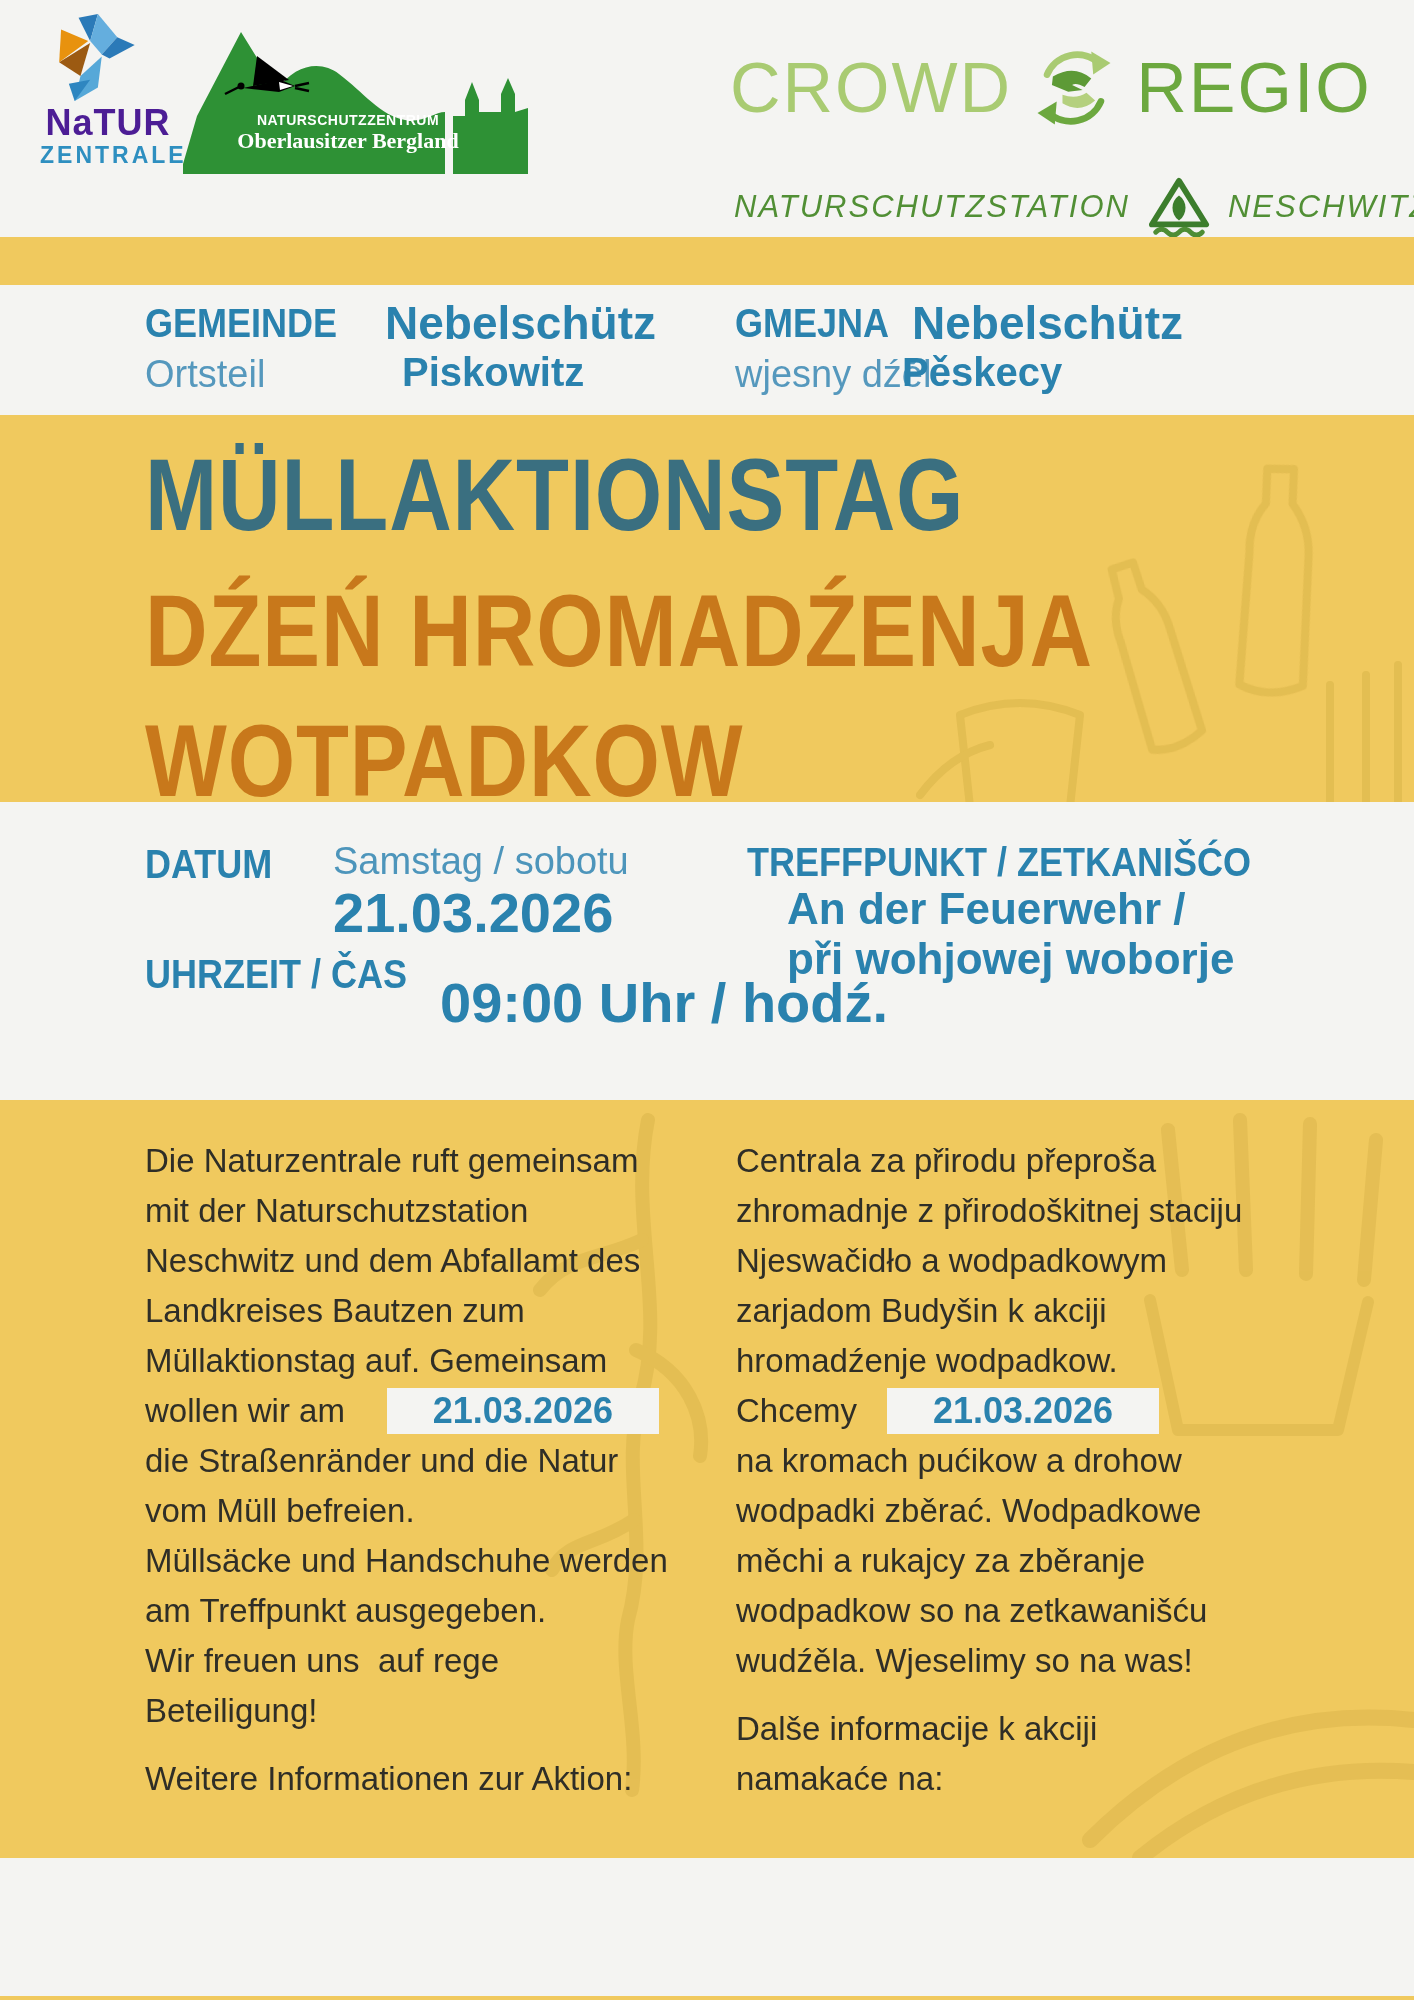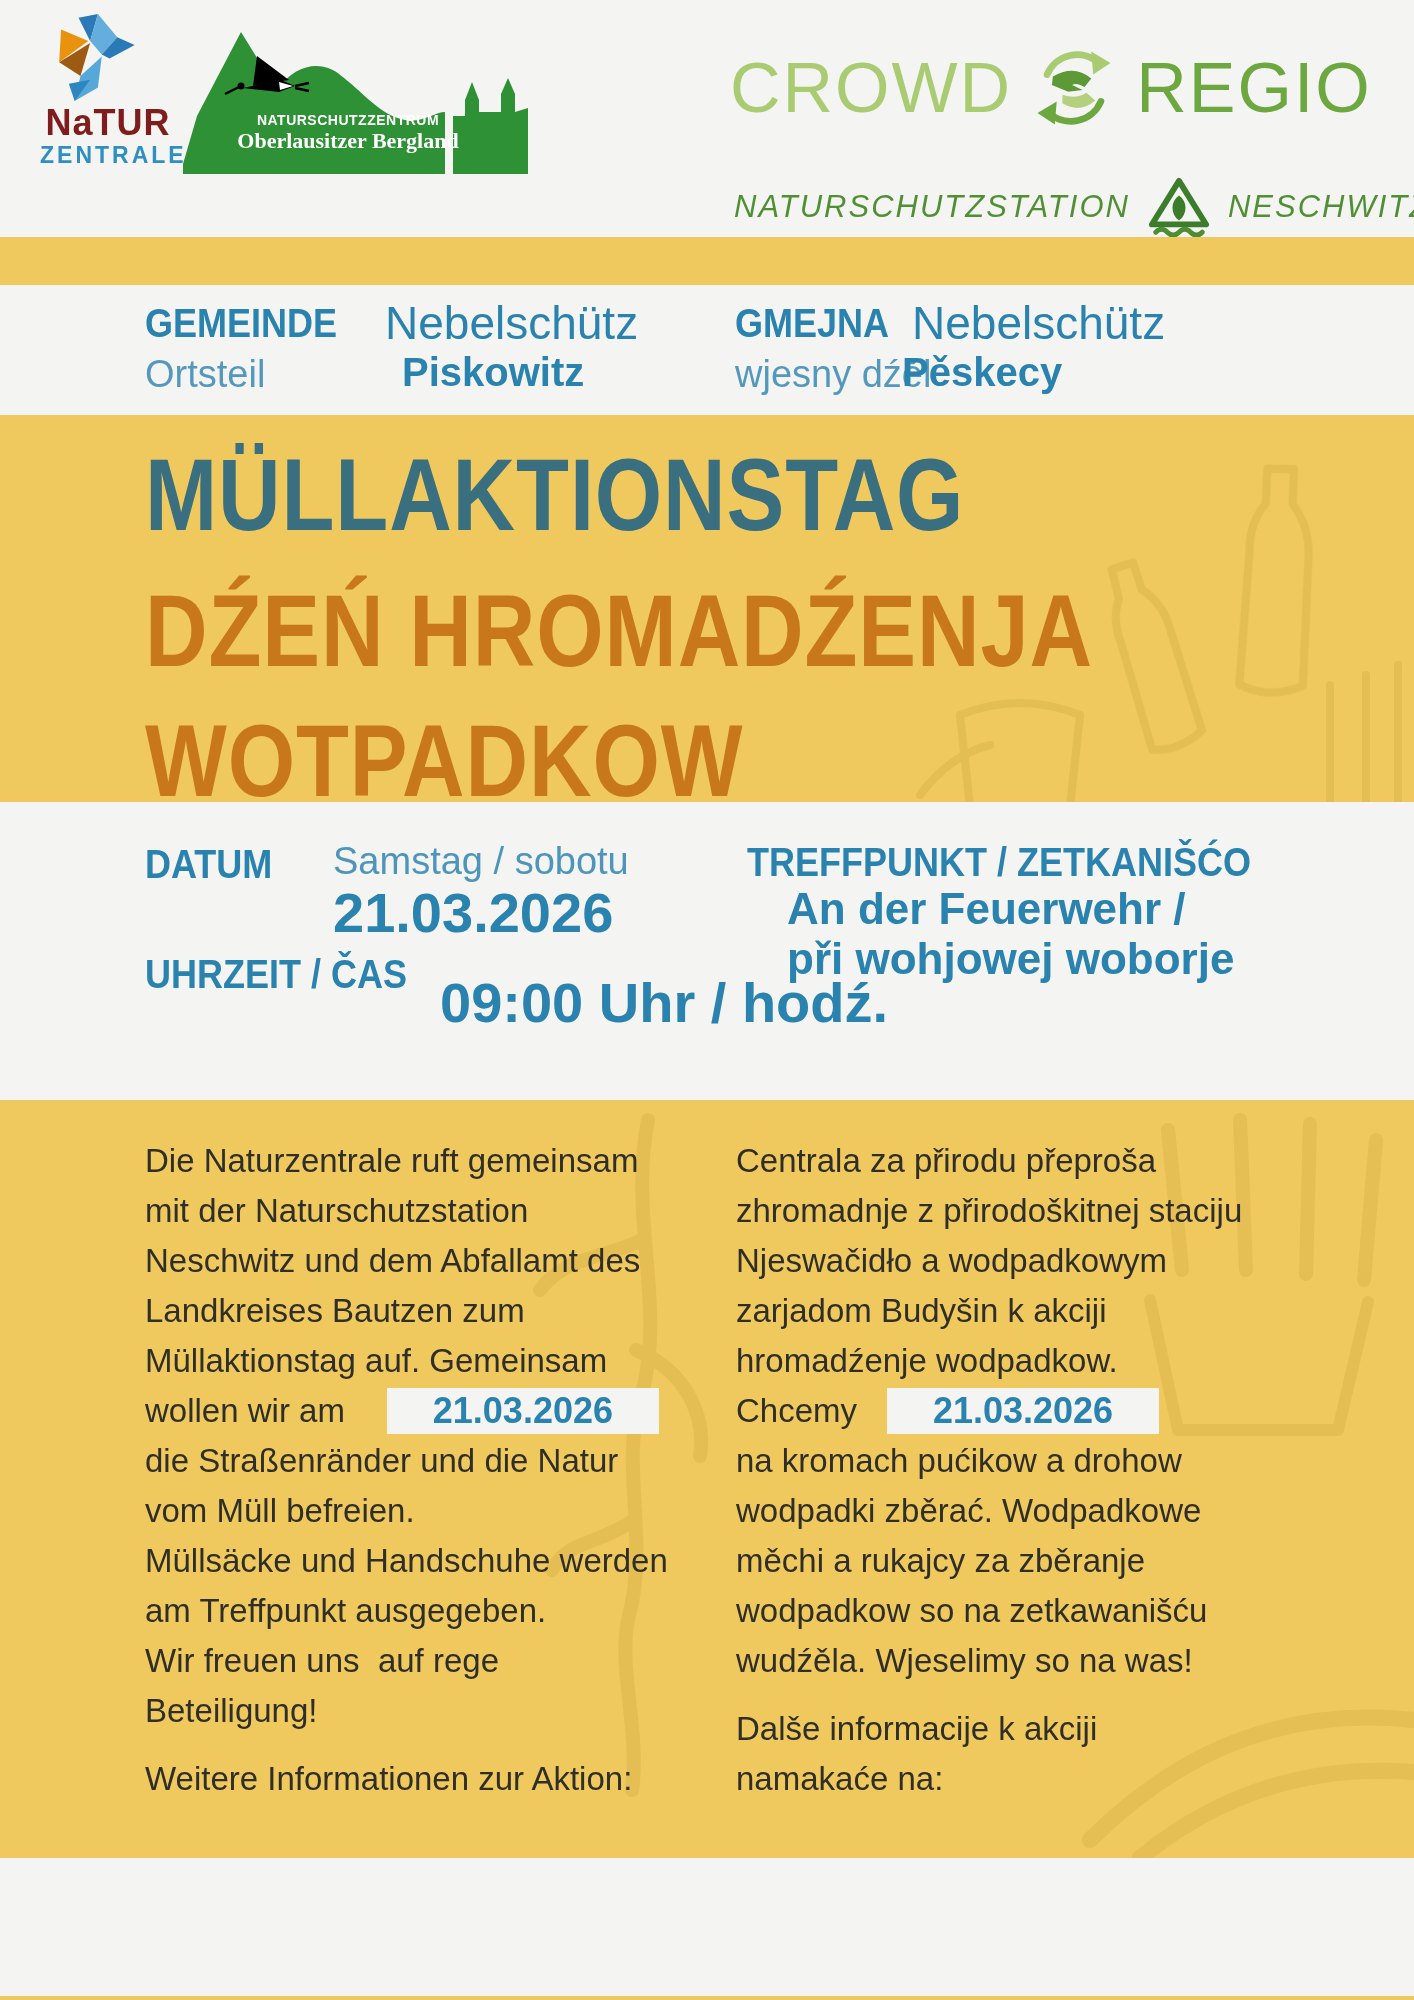--- a/index.html
+++ b/index.html
@@ -14,37 +14,37 @@
   .stripe1     {top:237px;height:48px;background:#f0c95e;}
   .muni-band   {top:285px;height:130px;background:#f4f4f2;}
   .title-band  {top:415px;height:437px;background:#f0c95e;overflow:hidden;}
   .details-band{top:802px;height:248px;background:#f4f4f2;}
   .body-band   {top:1100px;height:758px;background:#f0c95e;overflow:hidden;}
   .footer-band {top:1858px;height:138px;background:#f4f4f2;}
   .stripe2     {top:1996px;height:4px;background:#f0c95e;}
 
   
   .nz-logo{position:absolute;left:40px;top:12px;width:136px;text-align:center;}
-  .nz-word1{font-size:36px;font-weight:700;color:#7f1d1d;letter-spacing:1px;line-height:38px;}
+  .nz-word1{font-size:36px;font-weight:700;color:#4c1d95;letter-spacing:1px;line-height:38px;}
   .nz-word2{font-size:23px;font-weight:700;color:#2e8fc0;letter-spacing:3px;line-height:26px;}
   .nsz-logo{position:absolute;left:183px;top:24px;width:345px;height:150px;}
   .nsz-t1{position:absolute;left:25px;top:88px;width:280px;text-align:center;
           font-size:14px;font-weight:700;color:#fff;letter-spacing:.5px;}
   .nsz-t2{position:absolute;left:25px;top:104px;width:280px;text-align:center;
           font-family:"Liberation Serif",serif;font-size:22px;font-weight:700;color:#fff;}
   .rc-row{position:absolute;left:730px;top:40px;display:flex;align-items:center;gap:14px;}
   .rc-w1{font-size:70px;color:#a9cb72;letter-spacing:2px;}
   .rc-w2{font-size:70px;color:#6ca83f;letter-spacing:2px;}
   .st-row{position:absolute;left:734px;top:176px;display:flex;align-items:center;gap:18px;}
   .st-t{font-size:31px;font-style:italic;color:#518f35;letter-spacing:2px;}
 
   
   .lbl{font-size:40px;font-weight:700;color:#2a82ae;}
   .sublbl{font-size:38px;color:#5598bd;}
-  .bigname{font-size:46px;font-weight:400;color:#2a82ae;}
+  .bigname{font-size:46px;font-weight:700;color:#2a82ae;}
   .subname{font-size:40px;font-weight:700;color:#2a82ae;}
 
   
   .title-line{position:absolute;left:145px;font-size:102px;font-weight:700;letter-spacing:1px;
               transform:scaleX(.85);transform-origin:left center;white-space:pre;}
   .t1{top:22px;color:#3a6f80;}
   .t2{top:158px;color:#c8781b;}
   .t3{top:288px;color:#c8781b;}
 
   

